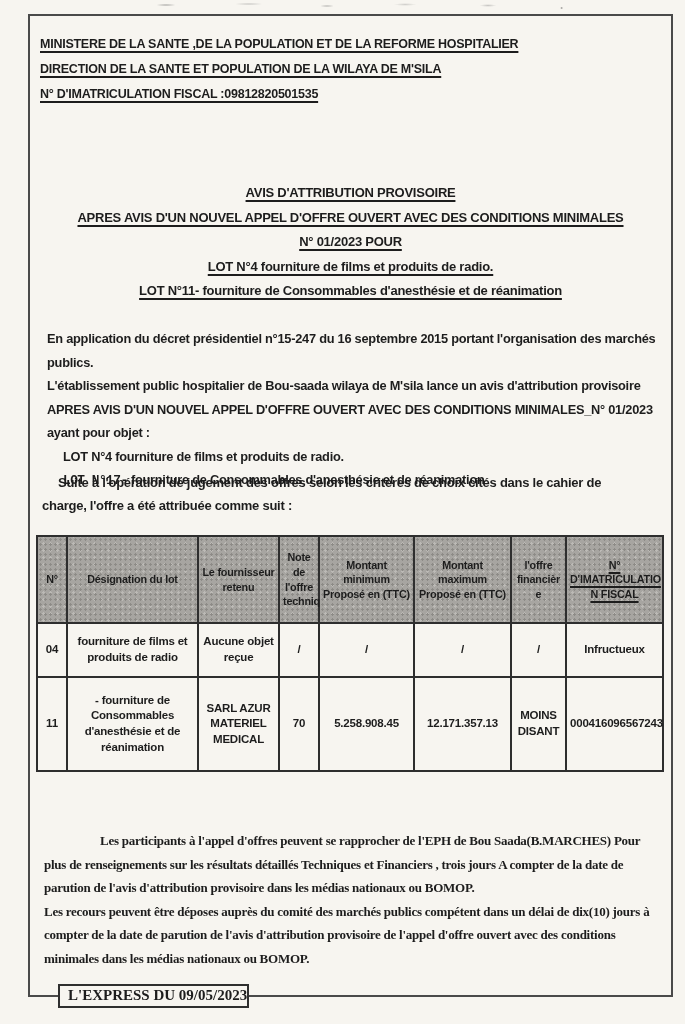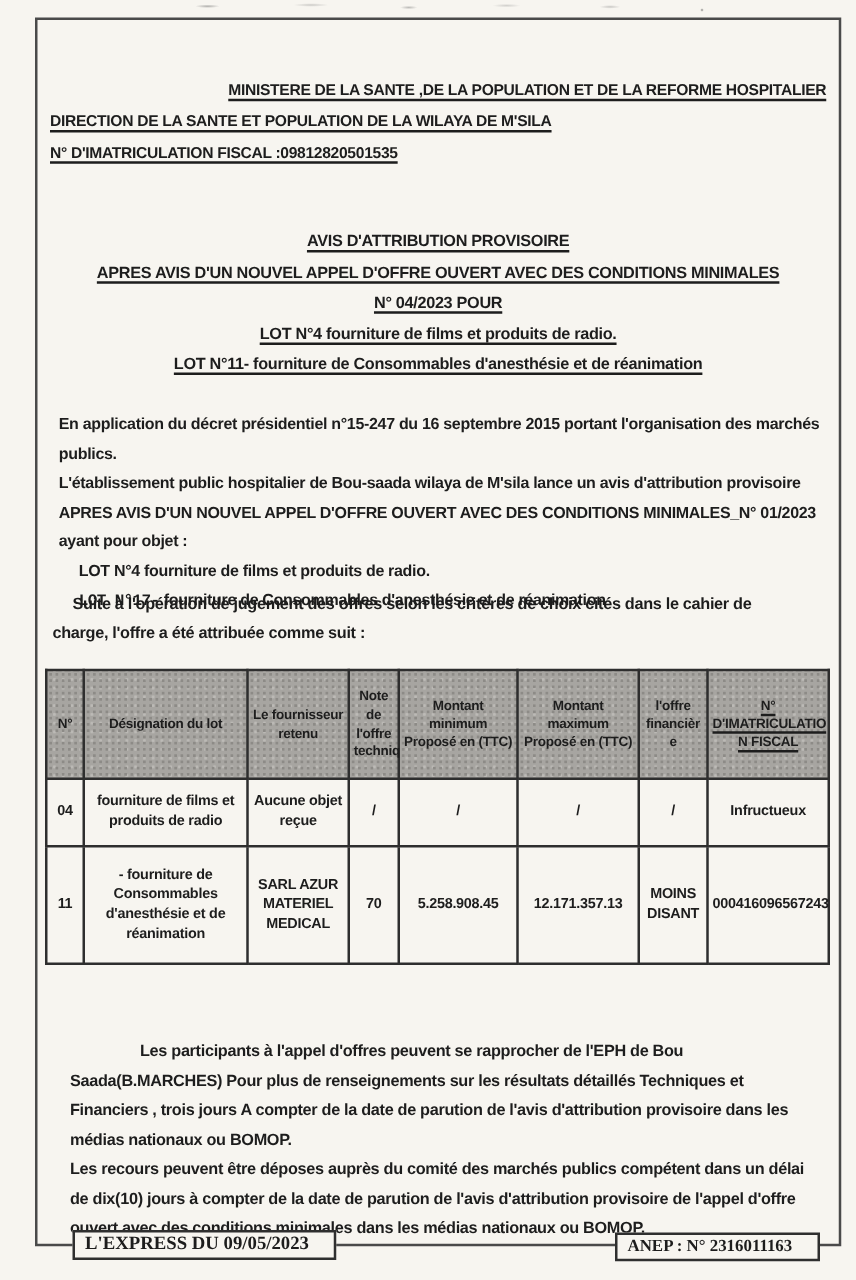--- a/index.html
+++ b/index.html
@@ -31,21 +31,21 @@
     position:absolute;left:28px;top:14px;width:641px;height:979px;
     border:2px solid #4a4a4a;
   }
   .doc-text{font-weight:700;letter-spacing:-0.25px;}
 
   
   .header-block{
     position:absolute;left:40px;right:24px;top:32px;
     font-size:12.5px;line-height:25px;
   }
-  .header-block .c{text-align:right;margin-top:28px;}
+  .header-block .c{text-align:left;}
   .u{text-decoration:underline;text-underline-offset:3px;text-decoration-thickness:1.5px;}
 
   
   .title-block{
     position:absolute;left:40px;right:24px;top:181px;
     text-align:center;font-size:13px;line-height:24.5px;
   }
 
   
   .intro-block{
@@ -88,33 +88,33 @@
   tr.r1 td{height:48px;}
   tr.r2 td{height:88px;}
   td.left{text-align:left;padding-left:6px;font-size:12px;}
   td.top{vertical-align:top;padding-top:3px;}
   td.amount{font-size:12.5px;}
   td.slash{font-size:13px;}
   td.hdr-fiscal{font-size:10.5px;}
 
   
   .outro-block{
-    position:absolute;left:56px;right:34px;top:829px;
-    font-size:13px;line-height:23.5px;
+    position:absolute;left:44px;right:34px;top:829px;
+    font-size:13px;line-height:23.5px;font-family:Liberation Serif, serif;
   }
   .outro-block .first{text-indent:56px;}
 
   
   .footer-box{
     position:absolute;
     border:2px solid #2f2f2f;
     background:#f7f5f0;
     font-family:"Liberation Serif", serif;
     font-weight:700;
-    padding:1px 20px 2px 8px;
+    padding:1px 0 2px 8px;
     white-space:nowrap;
   }
   .footer-left{left:58px;top:984px;font-size:15px;}
   .footer-right{left:492px;top:986px;font-size:13.5px;}
 </style>
 </head>
 <body>
 
 <div class="page">
 
@@ -123,21 +123,21 @@
 
   <div class="header-block doc-text">
     <div class="c"><span class="u">MINISTERE DE LA SANTE ,DE LA POPULATION ET DE LA REFORME HOSPITALIER</span></div>
     <div><span class="u">DIRECTION DE LA SANTE ET POPULATION DE LA WILAYA DE M'SILA</span></div>
     <div><span class="u">N° D'IMATRICULATION FISCAL :09812820501535</span></div>
   </div>
 
   <div class="title-block doc-text">
     <div><span class="u">AVIS D'ATTRIBUTION PROVISOIRE</span></div>
     <div><span class="u">APRES AVIS D'UN NOUVEL APPEL D'OFFRE  OUVERT AVEC DES CONDITIONS MINIMALES</span></div>
-    <div><span class="u">N° 04/2023 POUR</span></div>
+    <div><span class="u">N° 01/2023 POUR</span></div>
     <div><span class="u">LOT N°4 fourniture   de films et produits de radio.</span></div>
     <div><span class="u">LOT N°11- fourniture de Consommables  d'anesthésie et de réanimation</span></div>
   </div>
 
   <div class="intro-block doc-text">
     <div>En application du décret présidentiel n°15-247 du 16 septembre  2015 portant l'organisation des marchés publics.</div>
     <div>L'établissement public hospitalier de Bou-saada wilaya de M'sila lance un avis d'attribution provisoire APRES AVIS D'UN NOUVEL APPEL D'OFFRE  OUVERT AVEC DES CONDITIONS MINIMALES_N° 01/2023 ayant pour objet :</div>
     <div class="lot-line">LOT N°4 fourniture   de films et produits de radio.</div>
     <div class="lot-line"><span class="mono-prefix">LOT N°17-</span><span> fourniture de Consommables d'anesthésie et de réanimation</span></div>
   </div>
@@ -208,15 +208,14 @@
     </tr>
   </tbody>
     </table>
 
   <div class="outro-block doc-text">
     <div class="first">Les participants à l'appel d'offres peuvent  se rapprocher de  l'EPH de Bou Saada(B.MARCHES)  Pour  plus de renseignements  sur  les résultats détaillés  Techniques et Financiers  , trois jours A compter de la date de parution de l'avis d'attribution provisoire  dans les médias nationaux ou BOMOP.</div>
     <div>Les recours  peuvent être  déposes  auprès du comité des marchés publics compétent dans un délai de dix(10) jours à compter de la date de parution  de l'avis d'attribution provisoire  de  l'appel d'offre ouvert avec des conditions minimales dans les médias nationaux ou BOMOP.</div>
   </div>
 
   <div class="footer-box footer-left">L'EXPRESS DU 09/05/2023</div>
-  <div class="footer-box footer-right">ANEP : N° 2316011163</div>
 
 </div>
 
 </body></html>

